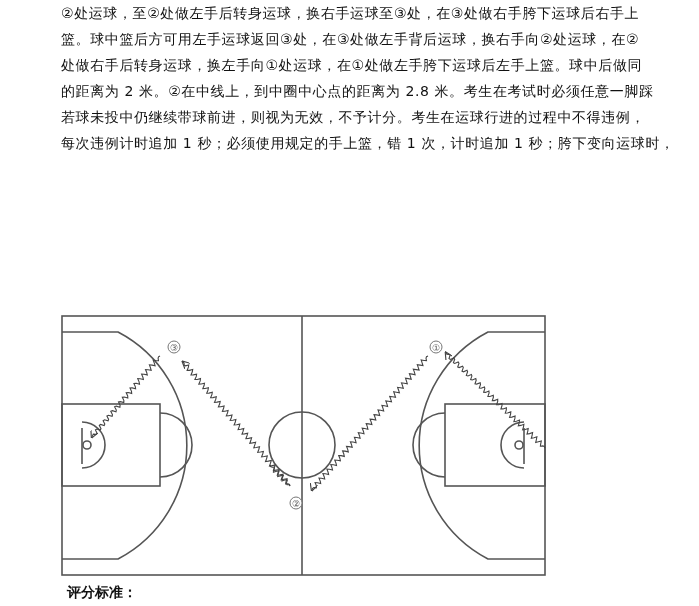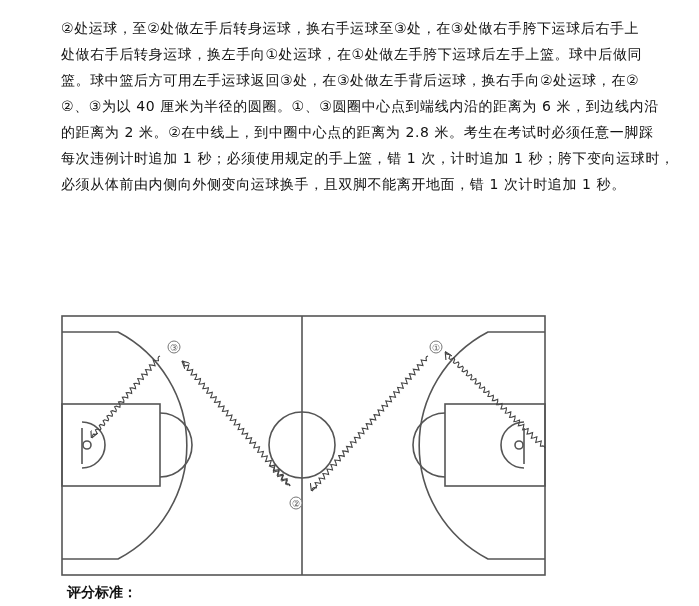--- a/index.html
+++ b/index.html
@@ -1,46 +1,45 @@
 <!DOCTYPE html>
 <html><head>
 <meta charset="utf-8">
 <style>
   html, body { margin: 0; padding: 0; background: #ffffff; }
   body {
     width: 699px; height: 606px; position: relative; overflow: hidden;
     font-family: "DejaVu Sans", sans-serif; color: #111111;
   }
   .para {
-    position: absolute; left: 61px; top: 15px; width: 600px;
+    position: absolute; left: 61px; top: 0px; width: 600px;
     font-size: 14px; line-height: 26px; letter-spacing: 0.6px;
   }
   .para .line { display: block; white-space: nowrap; height: 26px; }
   .court {
     position: absolute; left: 0; top: 0; width: 699px; height: 606px;
   }
   .heading {
     position: absolute; left: 67px; top: 582px;
     font-size: 14px; font-weight: bold; line-height: 20px;
   }
   .marker-label {
     font-family: "DejaVu Sans", sans-serif; font-size: 9px; fill: #555555;
   }
 </style>
 </head>
 <body>
 
 <div class="para">
   <span class="line">②处运球，至②处做左手后转身运球，换右手运球至③处，在③处做右手胯下运球后右手上</span>
+  <span class="line">篮。球中篮后方可用左手运球返回③处，在③处做左手背后运球，换右手向②处运球，在②</span>
   <span class="line">处做右手后转身运球，换左手向①处运球，在①处做左手胯下运球后左手上篮。球中后做同</span>
-  <span class="line">篮。球中篮后方可用左手运球返回③处，在③处做左手背后运球，换右手向②处运球，在②</span>
-  <span class="line">②、③为以 40 厘米为半径的圆圈。①、③圆圈中心点到端线内沿的距离为 6 米，到边线内沿</span>
   <span class="line">的距离为 2 米。②在中线上，到中圈中心点的距离为 2.8 米。考生在考试时必须任意一脚踩</span>
+  <span class="line">若球未投中仍继续带球前进，则视为无效，不予计分。考生在运球行进的过程中不得违例，</span>
   <span class="line">每次违例计时追加 1 秒；必须使用规定的手上篮，错 1 次，计时追加 1 秒；胯下变向运球时，</span>
-  <span class="line">必须从体前由内侧向外侧变向运球换手，且双脚不能离开地面，错 1 次计时追加 1 秒。</span>
 </div>
 
 <svg class="court" viewBox="0 0 699 606" xmlns="http://www.w3.org/2000/svg">
   <defs>
     <marker id="arrowhead" viewBox="0 0 10 10" refX="8" refY="5" markerWidth="7" markerHeight="7" orient="auto-start-reverse">
       <path d="M0,0 L10,5 L0,10" fill="none" stroke="#444" stroke-width="1.5"></path>
     </marker>
   </defs>
   <g fill="none" stroke="#555" stroke-width="1.6">
 

